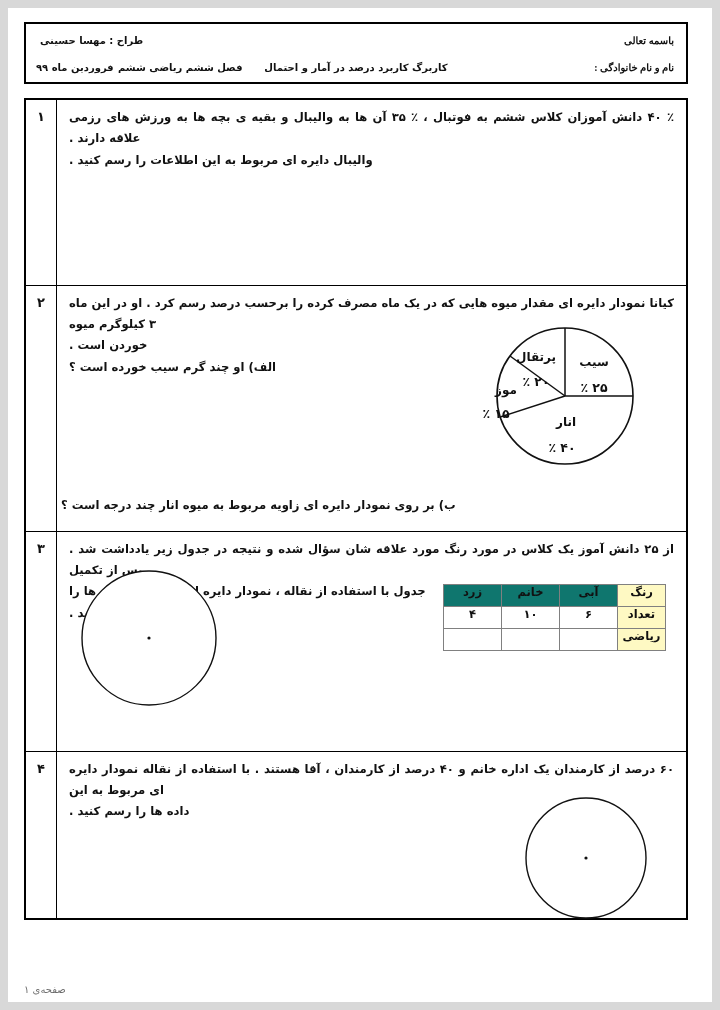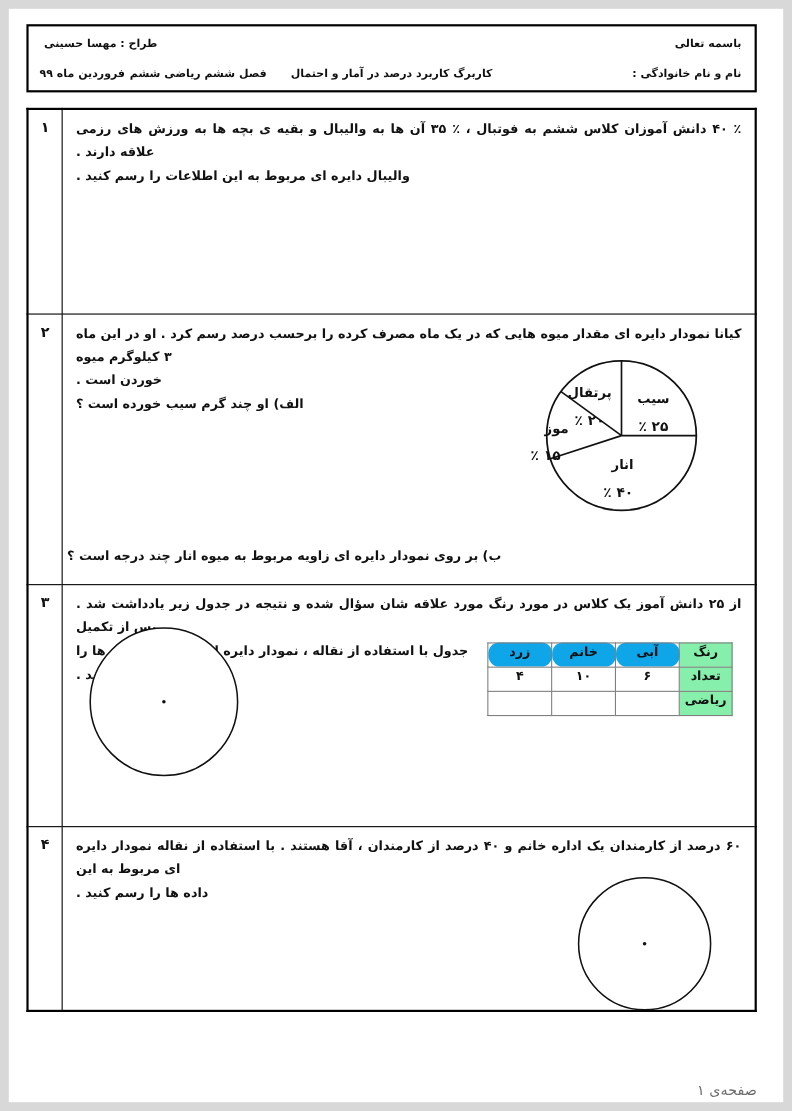--- a/index.html
+++ b/index.html
@@ -52,21 +52,21 @@
   .hdr-row.r2 { top: 29px; }
 
   .hdr-cell {
     font-weight: bold;
     font-size: 10px;
     color: #111;
     white-space: nowrap;
     letter-spacing: -0.2px;
     text-align: right;
   }
-  .hdr-right  { position: absolute; right: 12px; }
+  .hdr-right  { position: absolute; right: 12px; font-family: Liberation Serif, serif; }
   .hdr-center { position: absolute; left: 50%; transform: translateX(-50%); }
   .hdr-left   { position: absolute; left: 14px; }
   .hdr-left2a { position: absolute; left: 92px; }
   .hdr-left2b { position: absolute; left: 10px; }
 
   
   .qtable {
     position: absolute;
     left: 0;
     top: 76px;
@@ -148,41 +148,40 @@
     border: 1.2px solid #808080;
     width: 57px;
     height: 21px;
     text-align: center;
     font-size: 11.5px;
     font-weight: bold;
     color: #111;
     padding: 0;
   }
   .data-table td.rowhead {
-    background: #86efac;
+    background: #fef9c3;
     width: 47px;
   }
   .data-table td.colhead {
-    background: #0ea5e9;
-    border-radius: 10px;
+    background: #0f766e;
   }
 
   
   .circle-svg { position: absolute; display: block; }
   .q3-circle { left: 22px; top: 36px; }
   .q4-circle { right: 20px; top: 44px; }
 
   
   .footer {
     position: absolute;
     left: 0;
     top: 962px;
     width: 664px;
-    text-align: right;
-    font-size: 13px;
+    text-align: left;
+    font-size: 10px;
     color: #3a3a3a;
     font-weight: normal;
     opacity: 0.75;
   }
 </style>
 </head>
 <body>
 
 <div class="page">
   <div class="sheet">

